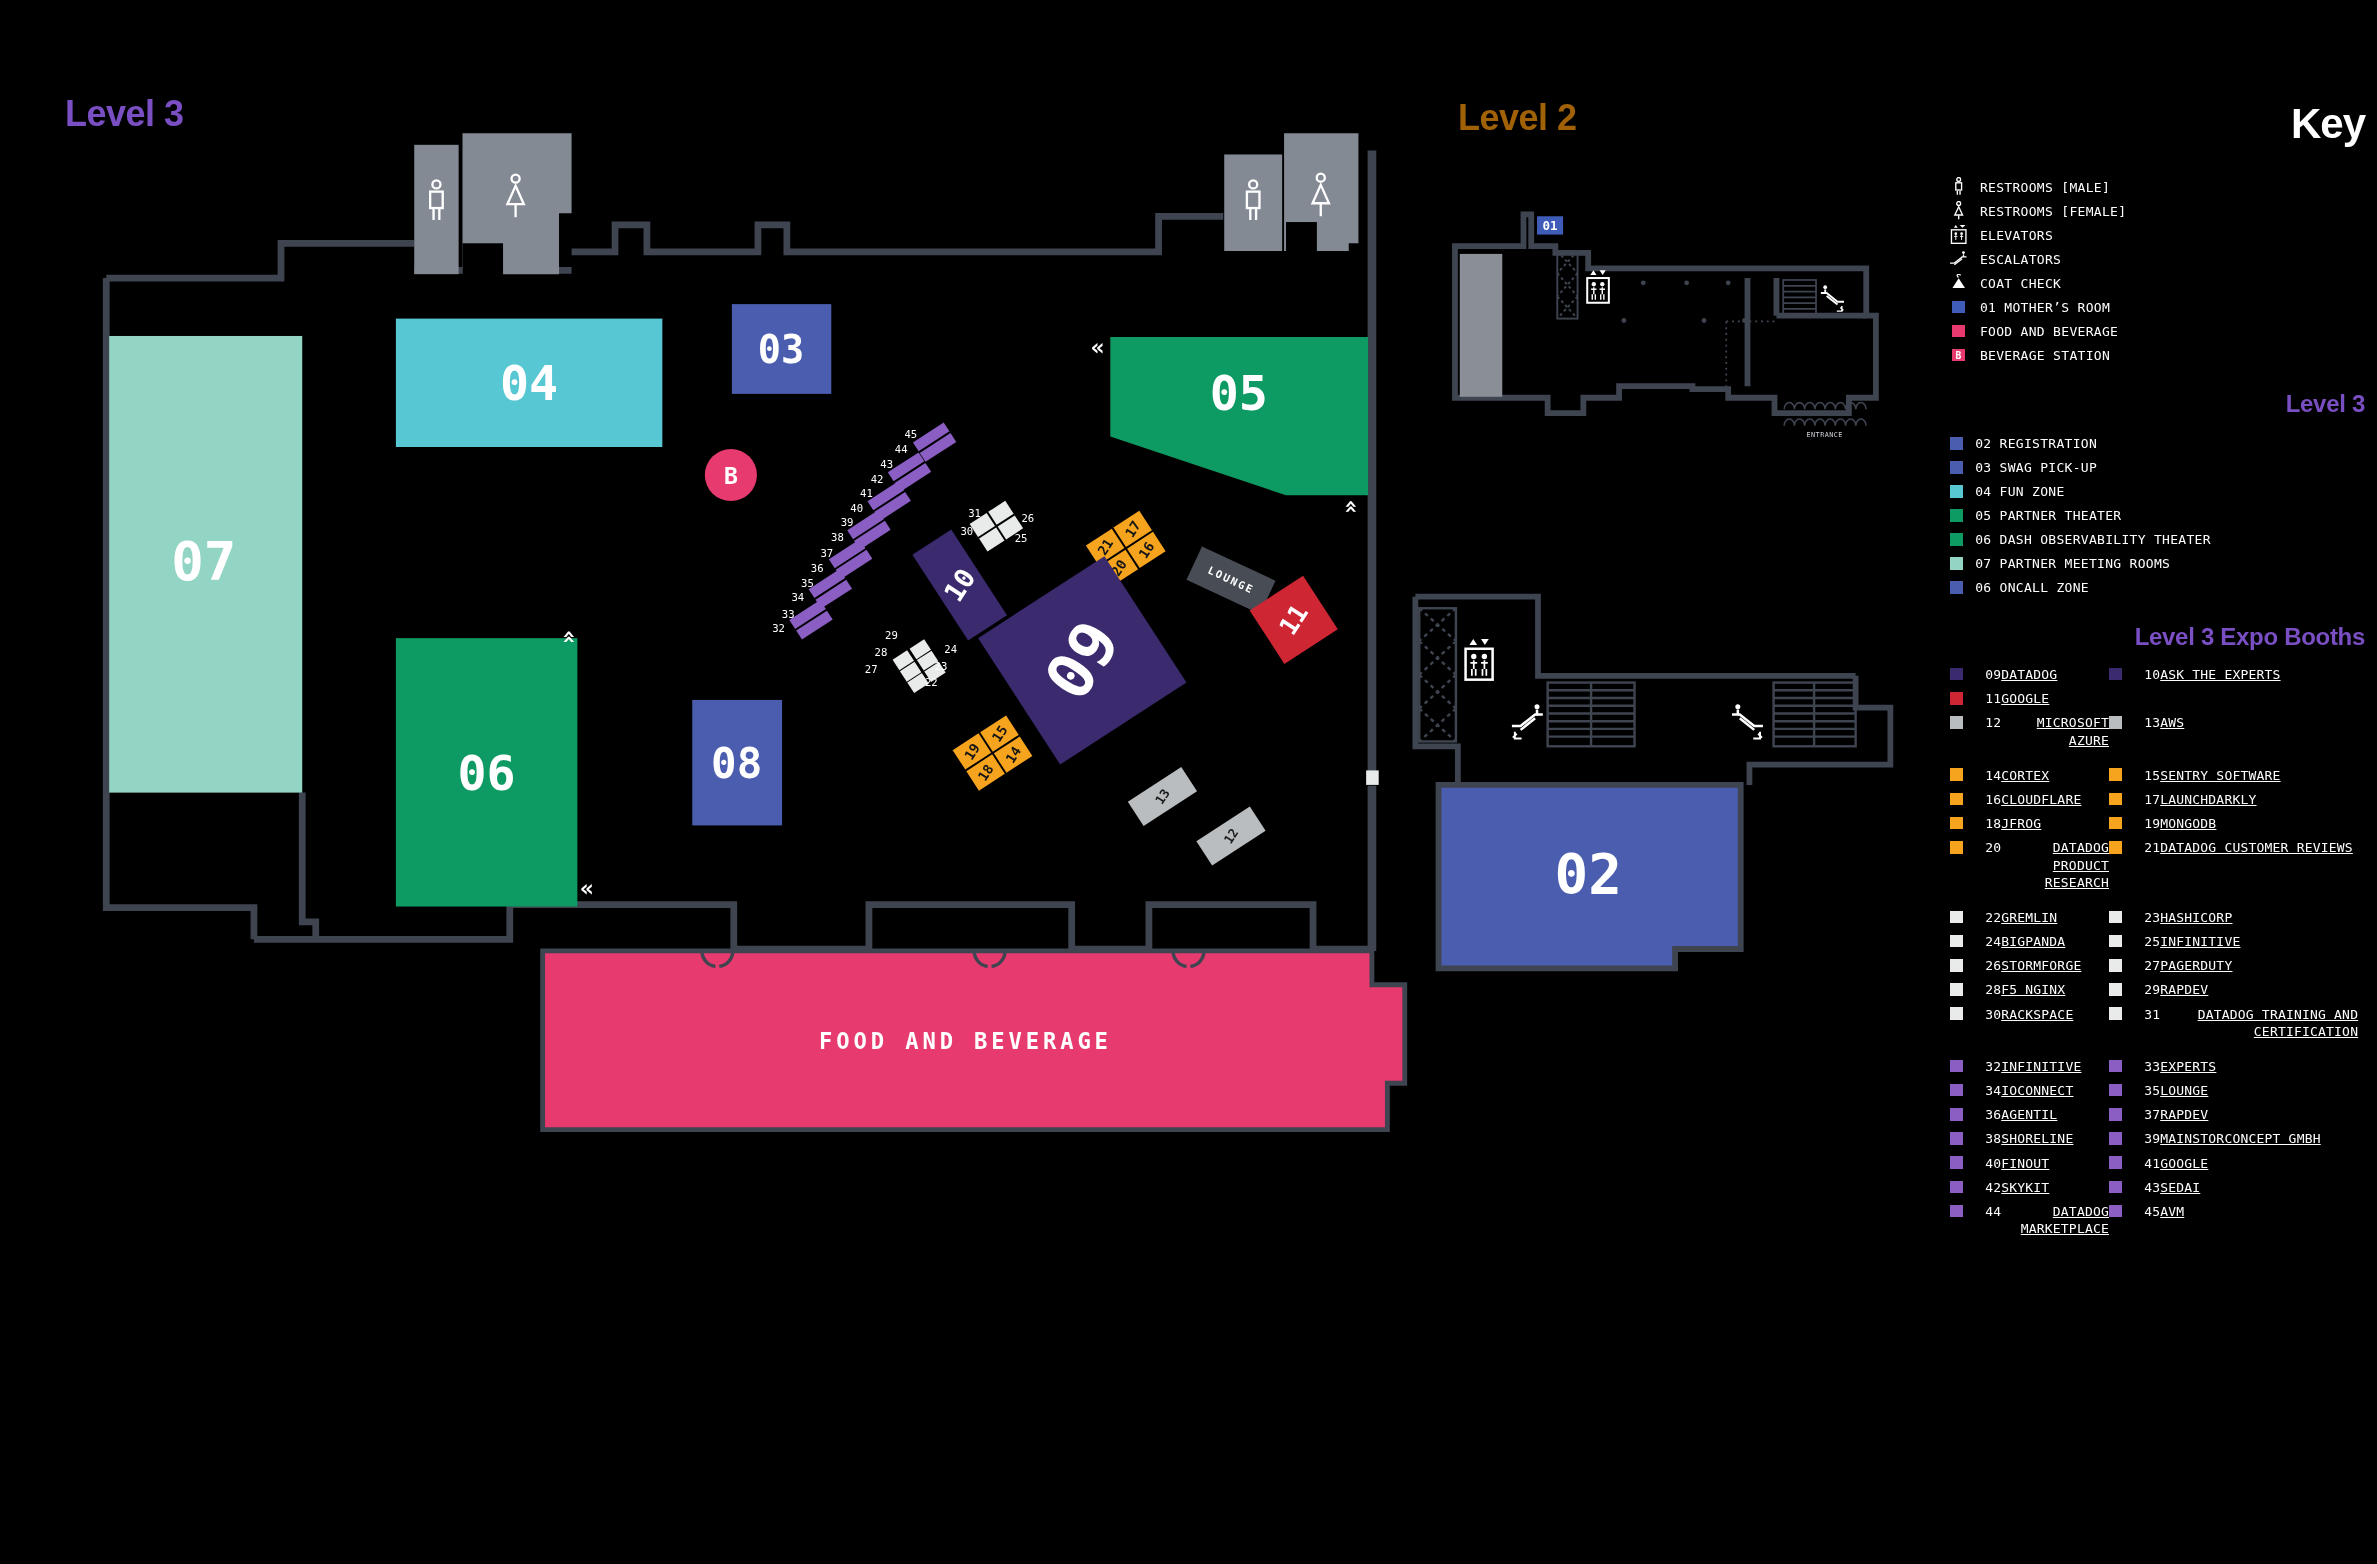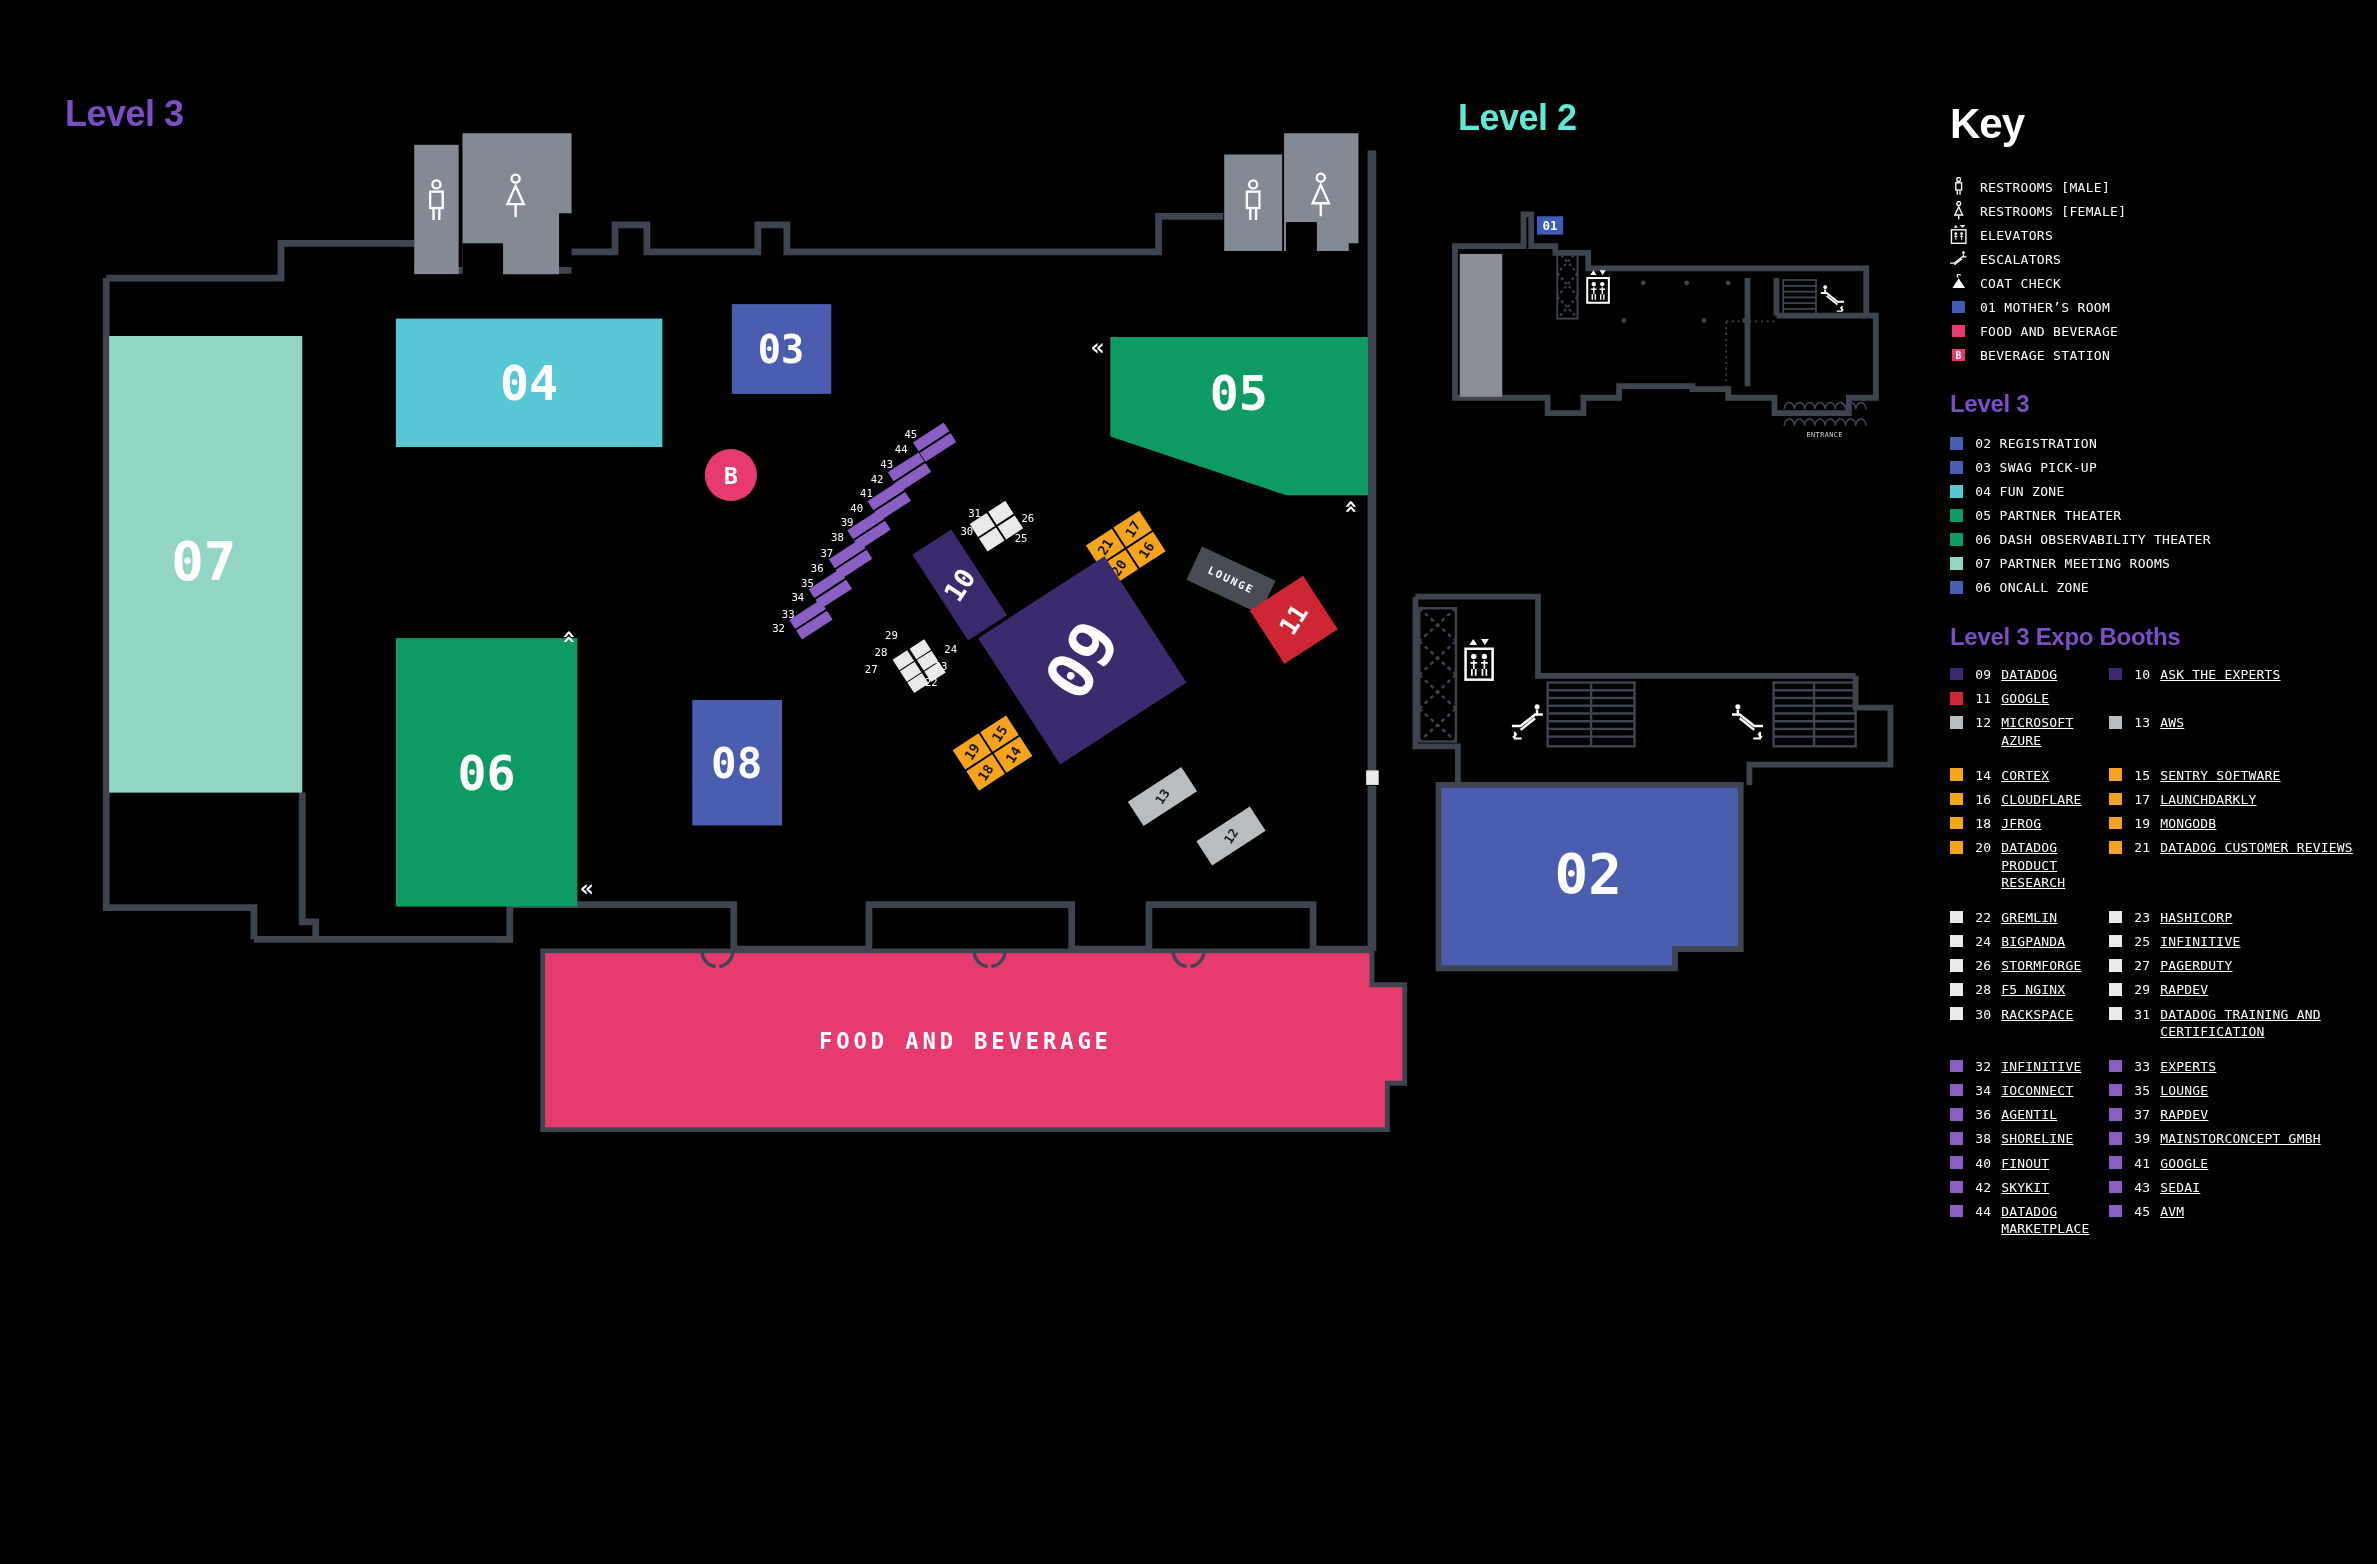--- a/index.html
+++ b/index.html
@@ -1,29 +1,29 @@
 <!DOCTYPE html>
 <html><head>
 <meta charset="utf-8">
 <style>
   html,body{margin:0;padding:0;background:#000;}
   body{width:2377px;height:1564px;position:relative;overflow:hidden;
        font-family:"Liberation Sans",sans-serif;}
   .map-title{position:absolute;font-size:36px;font-weight:bold;letter-spacing:-0.5px;}
   #t3{left:65px;top:93px;color:#7B4FC4;}
-  #t2{left:1458px;top:97px;color:#5eead4;}
+  #t2{left:1458px;top:97px;color:#a16207;}
   svg text{user-select:none;}
   .num{font-family:"DejaVu Sans Mono",monospace;font-weight:bold;fill:#fff;text-anchor:middle;}
   .tiny{font-family:"DejaVu Sans Mono",monospace;font-size:11px;fill:#fff;}
   .cellnum{font-family:"DejaVu Sans Mono",monospace;font-weight:bold;font-size:14px;fill:#161616;text-anchor:middle;}
   .wall{fill:none;stroke:#3E4450;stroke-width:7;}
   .wall2{fill:none;stroke:#3E4450;stroke-width:6;}
   .chev{font-family:"DejaVu Sans Mono",monospace;font-weight:bold;font-size:24px;fill:#fff;text-anchor:middle;}
   
-  .key-panel{position:absolute;left:1950px;top:100px;width:415px;color:#fff;}
+  .key-panel{position:absolute;left:1950px;top:100px;width:415px;color:#fff;text-align:right;}
   .key-panel h1{font-size:42px;margin:0 0 27px 0;letter-spacing:-1px;}
   .key-panel h2{font-size:24px;margin:23px 0 13.5px 0;color:#7B4FC4;letter-spacing:-0.3px;}
   ul.plain{list-style:none;margin:0;padding:0;}
   ul.plain li{display:flex;align-items:center;gap:12.6px;min-height:24px;
       font-family:"DejaVu Sans Mono",monospace;font-size:13px;letter-spacing:0.3px;}
   .swatch{width:12.6px;height:12.6px;flex:0 0 12.6px;display:inline-flex;align-items:center;justify-content:center;
       font-family:"DejaVu Sans Mono",monospace;font-size:9.7px;font-weight:bold;color:#fff;}
   .kicon{width:17.4px;flex:0 0 17.4px;display:flex;justify-content:center;}
   .booth-rows{margin-top:15.4px;}
   .brow{display:grid;grid-template-columns:159px auto;margin-bottom:6.8px;}

